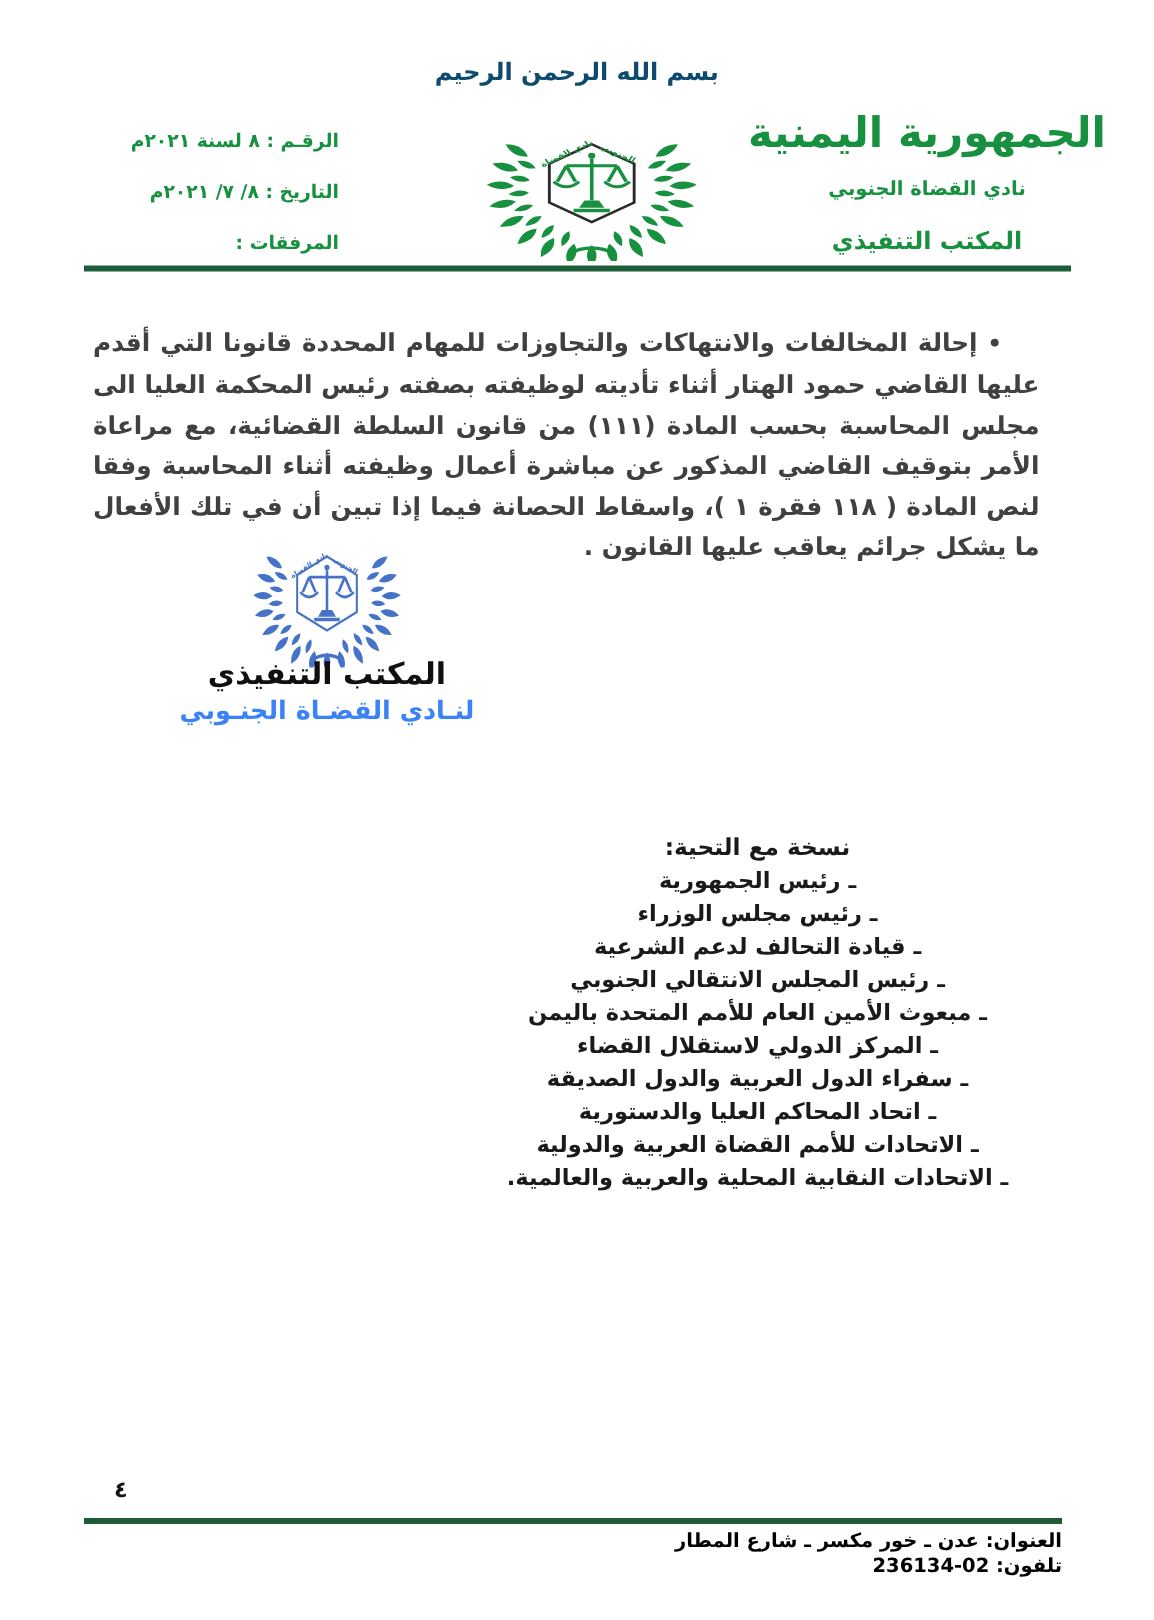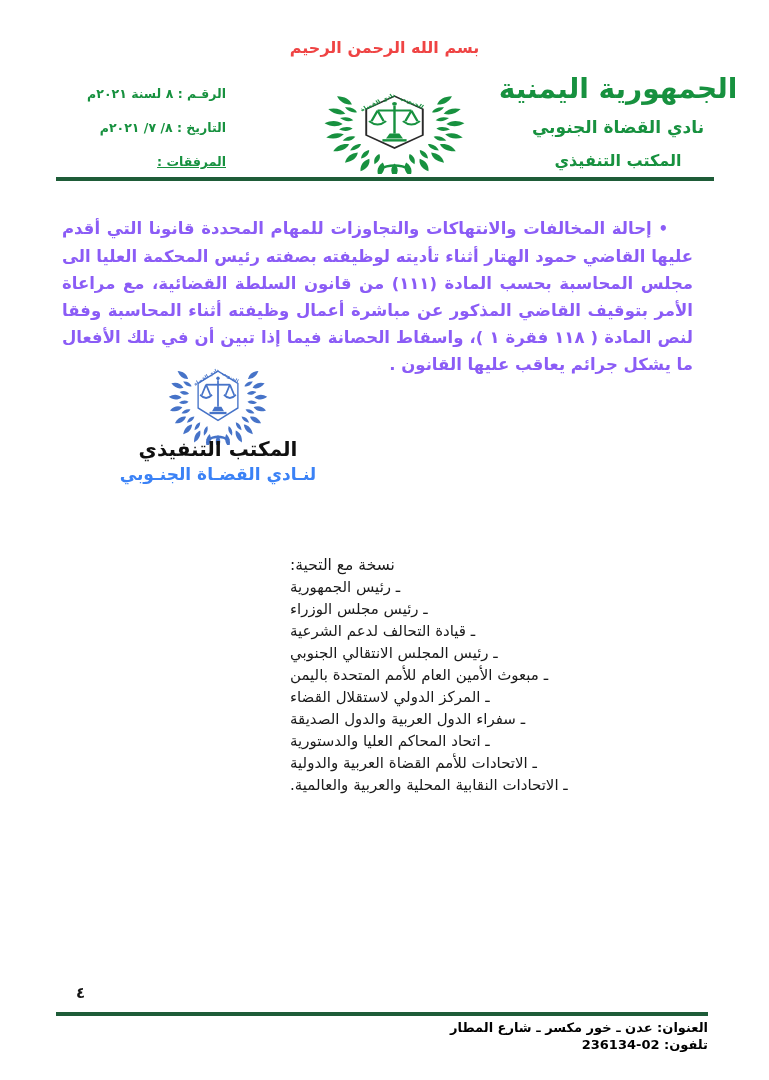--- a/index.html
+++ b/index.html
@@ -7,54 +7,54 @@
     --rule:#1e5c38;
     --blue:#4673c8;
     --ink:#141414;
   }
   *{box-sizing:border-box;}
   html,body{margin:0;padding:0;background:#fff;}
   body{font-family:"DejaVu Sans","Liberation Sans",sans-serif;color:var(--ink);}
   .page{position:relative;width:769px;height:1080px;background:#ffffff;overflow:hidden;margin:0 auto;}
 
   .bismillah{position:absolute;top:38px;left:0;right:0;text-align:center;
-    font-size:16px;font-weight:bold;color:#ef4444;}
+    font-size:16px;font-weight:bold;color:#0c4a6e;}
 
   
   .hdr-right{position:absolute;top:76px;left:486px;width:264px;direction:rtl;text-align:center;color:var(--green);font-weight:bold;}
   .hdr-right .t1{font-size:28px;line-height:26px;}
-  .hdr-right .t2{font-size:17px;line-height:20px;margin-top:15px;}
+  .hdr-right .t2{font-size:13px;line-height:20px;margin-top:15px;}
   .hdr-right .t3{font-size:16px;line-height:19px;margin-top:14px;}
 
   
   .hdr-meta{position:absolute;top:82px;left:70px;width:156px;direction:rtl;color:var(--green);font-weight:bold;font-size:12.5px;text-align:right;}
   .hdr-meta .row{position:absolute;right:0;white-space:nowrap;}
   .hdr-meta .row.r1{top:4px;}
   .hdr-meta .row.r2{top:38px;}
-  .hdr-meta .row.r3{top:72px;text-decoration:underline;}
+  .hdr-meta .row.r3{top:72px;}
 
   .emblem{display:block;}
   .hdr-emblem{position:absolute;left:322px;top:74px;color:var(--green);}
   .green-emblem{--wreath:var(--green);--hexline:#2a2a2a;}
   .blue-emblem{--wreath:var(--blue);--hexline:var(--blue);}
 
   .sep{position:absolute;top:177px;left:56px;width:658px;height:4px;background:var(--rule);}
 
   .body-para{position:absolute;top:198px;right:76px;left:62px;direction:rtl;
-    text-align:justify;font-weight:bold;font-size:16.5px;line-height:27px;color:#8b5cf6;
+    text-align:justify;font-weight:bold;font-size:16.5px;line-height:27px;color:#404040;
     text-indent:25px;}
   .body-para .dot{font-size:15px;}
 
   .stamp{position:absolute;top:350px;left:118px;width:200px;text-align:center;}
   .stamp svg{margin:0 auto;}
   .stamp-line1{font-size:20px;font-weight:bold;color:#101010;margin-top:-8px;white-space:nowrap;direction:rtl;}
   .stamp-line2{font-size:17px;font-weight:bold;color:#3b82f6;margin-top:3px;white-space:nowrap;direction:rtl;}
 
-  .recipients{position:absolute;top:554px;right:49px;width:430px;direction:rtl;text-align:left;
-    font-weight:normal;font-size:15px;line-height:22px;color:#1a1a1a;}
+  .recipients{position:absolute;top:554px;right:49px;width:430px;direction:rtl;text-align:center;
+    font-weight:bold;font-size:15px;line-height:22px;color:#1a1a1a;}
   .recipients .heading{font-size:15.5px;}
   .recipient-item{white-space:nowrap;}
 
   .page-num{position:absolute;left:76px;top:984px;font-size:15px;font-weight:bold;}
 
   .footer-rule{position:absolute;top:1012px;left:56px;width:652px;height:4px;background:var(--rule);}
   .footer-en{position:absolute;left:73px;top:1022px;font-size:14px;font-weight:bold;color:#111;line-height:21px;}
   .footer-en .tel{margin-left:24px;}
   .footer-ar{position:absolute;right:61px;top:1019px;direction:rtl;text-align:right;font-size:13px;font-weight:bold;color:#000000;line-height:17px;}
 

